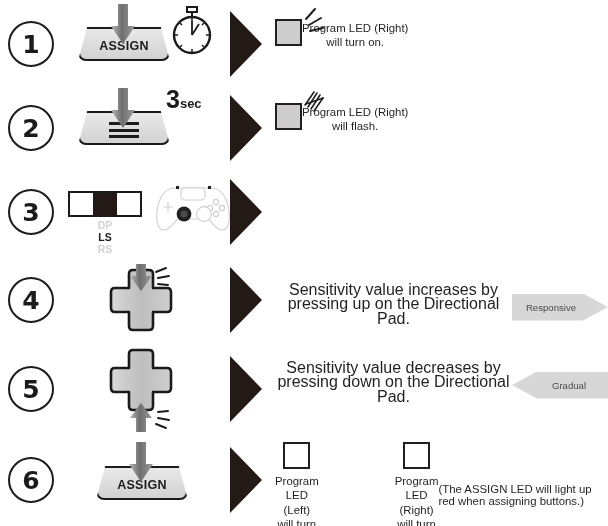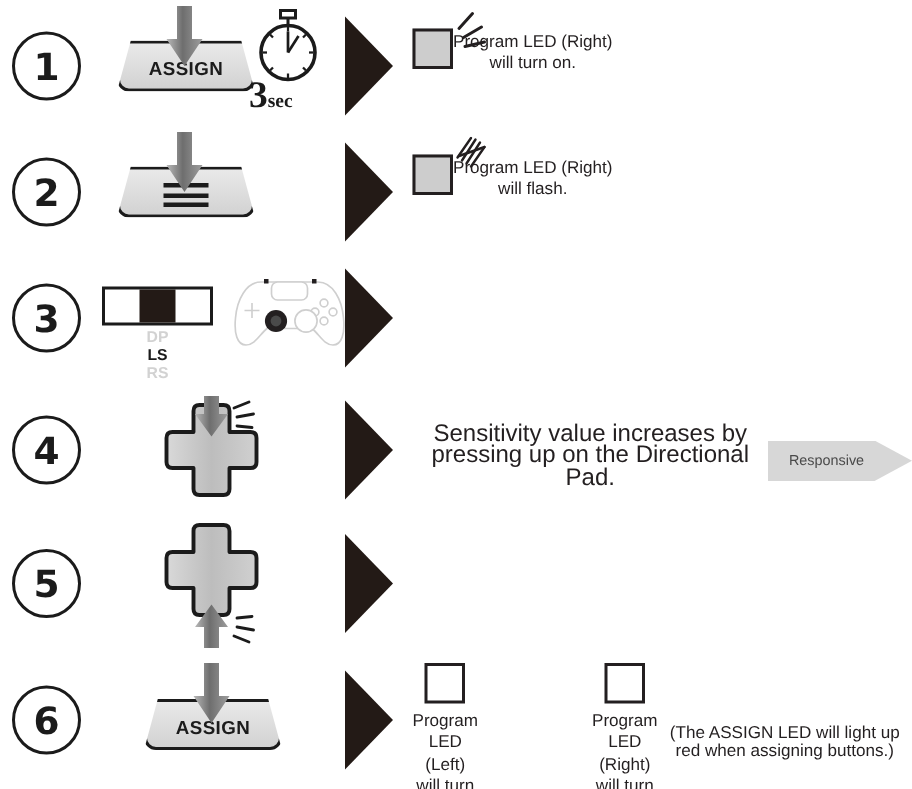--- a/index.html
+++ b/index.html
@@ -61,22 +61,22 @@
   .dnarrow{
     position:absolute;width:26px;height:42px;
   }
   .dnarrow svg{display:block;width:100%;height:100%;}
 
   
   .watch{position:absolute;}
   .watch svg{display:block;}
   .seclabel{
     position:absolute;
-    font-family:Liberation Serif, serif;
-    font-weight:bold;color:#1b1b1b;white-space:nowrap;
+    font-family:Liberation Sans, sans-serif;
+    font-weight:bold;color:#1b1b1b;white-space:nowrap;margin-top:35px;
   }
   .seclabel .big{font-size:25px;}
   .seclabel .sm{font-size:13px;}
 
   
   .switchwrap{position:absolute;}
   .switchbox{
     width:74px;height:26px;border:2.2px solid #1b1b1b;background:#fff;
     box-sizing:border-box;position:relative;display:flex;
   }
@@ -133,21 +133,21 @@
           font-family:"Liberation Sans",sans-serif;}
   .banner span{position:relative;z-index:2;}
   .banner.right{width:96px;background:#d7d7d7;
     clip-path:polygon(0 0,74% 0,100% 50%,74% 100%,0 100%);padding-right:18px;box-sizing:border-box;}
   .banner.left{width:96px;background:#d7d7d7;
     clip-path:polygon(26% 0,100% 0,100% 100%,26% 100%,0 50%);padding-left:18px;box-sizing:border-box;}
 
   
   .twoled{display:flex;justify-content:center;gap:76px;}
   .ledcol{display:flex;flex-direction:column;align-items:center;}
-  .footnote{text-align:center;font-size:11.4px;color:#231f20;margin-top:1px;
+  .footnote{font-size:11.4px;color:#231f20;margin-top:1px;
             font-family:"Liberation Sans",sans-serif;}
 </style>
 </head>
 <body>
 
 <div class="sheet">
 
   <div class="row r1">
     <div class="numcell">
       <div class="numcircle">1</div>
@@ -393,20 +393,31 @@
             <line x1="58" y1="66" x2="68" y2="65"></line>
           </g>
         </svg>
       </div>
     </div>
 
     <div class="tricell">
       <div class="tri"></div>
     </div>
 
+    <div class="resultcell">
+      <div class="res-center" style="top:12px;">
+        <div class="restext wide">Sensitivity value decreases by
+pressing down on the Directional Pad.</div>
+        <div style="margin-top:10px;">
+          <div class="banner left">
+            <span>Gradual</span>
+          </div>
+        </div>
+      </div>
+    </div>
   </div>
 
   <div class="row r6">
     <div class="numcell">
       <div class="numcircle">6</div>
     </div>
 
     <div class="actioncell">
       <div class="keycap" style="left:34px;top:32px;">
         <span class="caplabel">ASSIGN</span>

